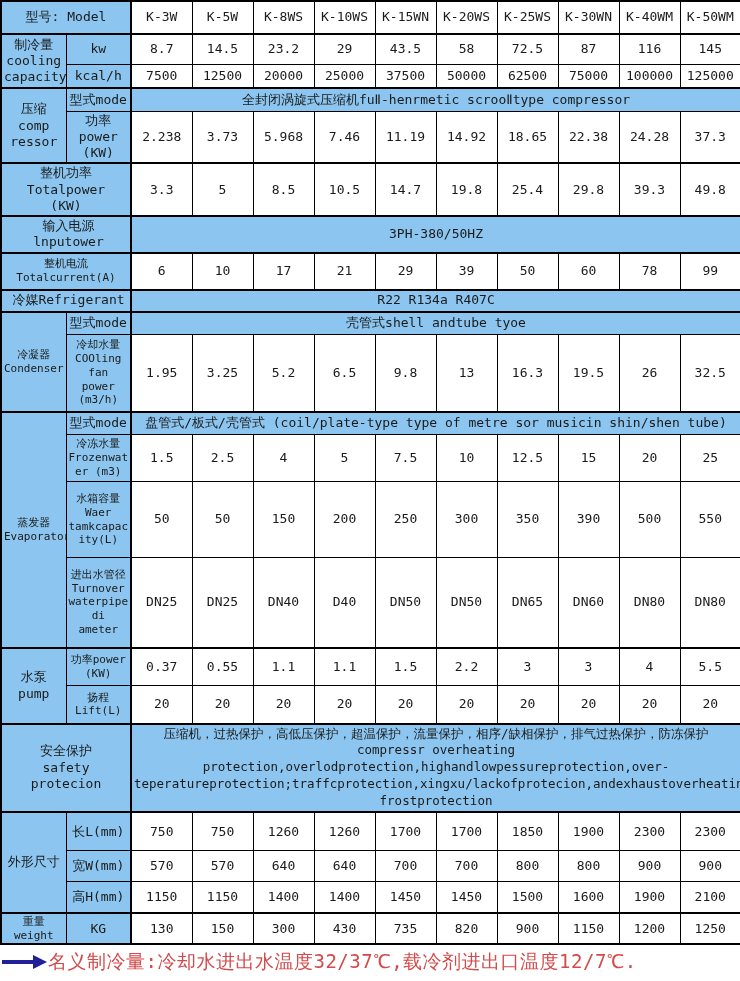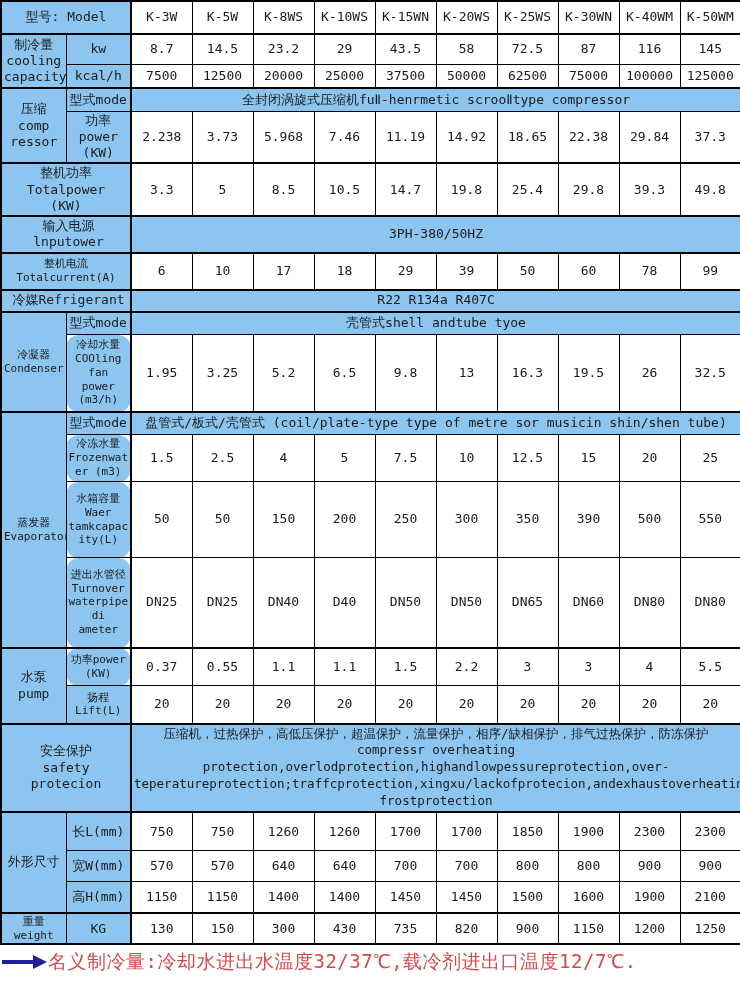--- a/index.html
+++ b/index.html
@@ -3,21 +3,21 @@
 <meta charset="utf-8">
 <style>
   html,body{margin:0;padding:0;background:#fff;}
   body{width:740px;font-family:"DejaVu Sans Mono","Liberation Mono",monospace;color:#1a1a1a;}
   table{border-collapse:collapse;table-layout:fixed;width:740px;}
   td{border:1px solid #000;text-align:center;vertical-align:middle;padding:1px 2px;font-size:13px;line-height:1.25;overflow:hidden;}
   .hd{background:var(--blue,#8CC6F0);}
   .val{background:#fff;font-size:13px;}
   .pre{white-space:pre-line;}
   .sm{font-size:11px;}
-  .xs{font-size:11px;border-radius:13px;}
+  .xs{font-size:11px;}
   .left{text-align:center;padding-left:7px;}
   tr.grp > td{border-top-width:2px;}
   table{border:2px solid #000;}
   .cut{border-right-width:2px;}
   .safety-cell{font-size:12.5px;line-height:1.35;}
   .notes{padding:5px 0 2px 2px;}
   .note-line{display:flex;align-items:center;height:21px;margin:1px 0;}
   .arrow{position:relative;display:inline-block;width:32px;height:4px;background:var(--navy,#20209A);margin-right:14px;flex:0 0 32px;}
   .arrow::after{content:"";position:absolute;right:-13px;top:-5px;border-left:14px solid var(--navy,#20209A);border-top:7px solid transparent;border-bottom:7px solid transparent;}
   .note-text{color:var(--red,#D44A4A);font-size:19px;white-space:nowrap;letter-spacing:0.5px;}
@@ -98,21 +98,21 @@
 power
 (KW)</td>
   <td class="val">2.238</td>
         <td class="val">3.73</td>
         <td class="val">5.968</td>
         <td class="val">7.46</td>
         <td class="val">11.19</td>
         <td class="val">14.92</td>
         <td class="val">18.65</td>
         <td class="val">22.38</td>
-        <td class="val">29.84</td>
+        <td class="val">24.28</td>
         <td class="val">37.3</td>
       </tr>
 
   <tr class="grp" style="height:45px">
     <td colspan="2" class="hd pre cut">整机功率
 Totalpower
 (KW)</td>
   <td class="val">3.3</td>
         <td class="val">5</td>
         <td class="val">8.5</td>
@@ -129,21 +129,21 @@
     <td colspan="2" class="hd left cut">输入电源lnputower</td>
     <td colspan="10" class="hd">3PH-380/50HZ</td>
   </tr>
 
   <tr class="grp" style="height:37px">
     <td colspan="2" class="hd pre sm cut">整机电流
 Totalcurrent(A)</td>
   <td class="val">6</td>
         <td class="val">10</td>
         <td class="val">17</td>
-        <td class="val">18</td>
+        <td class="val">21</td>
         <td class="val">29</td>
         <td class="val">39</td>
         <td class="val">50</td>
         <td class="val">60</td>
         <td class="val">78</td>
         <td class="val">99</td>
       </tr>
 
   <tr class="grp" style="height:22px">
     <td colspan="2" class="hd left cut">冷媒Refrigerant</td>

